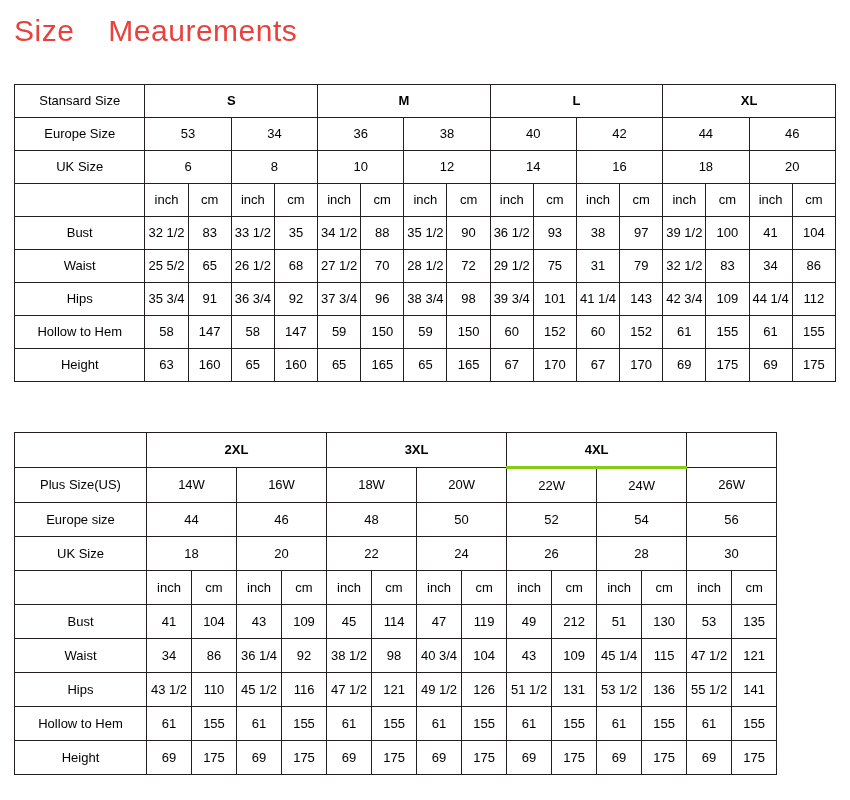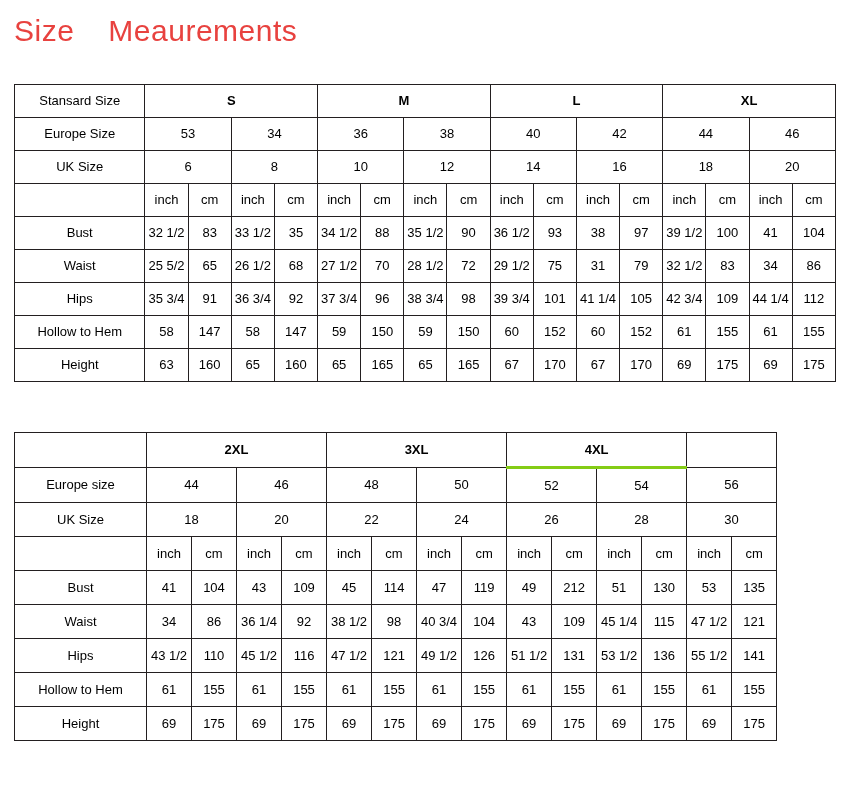--- a/index.html
+++ b/index.html
@@ -214,21 +214,21 @@
         <td class="small">91</td>
         <td class="small">36 3/4</td>
         <td class="small">92</td>
         <td class="small">37 3/4</td>
         <td class="small">96</td>
         <td class="small">38 3/4</td>
         <td class="small">98</td>
         <td class="small">39 3/4</td>
         <td class="small">101</td>
         <td class="small">41 1/4</td>
-        <td class="small">105</td>
+        <td class="small">143</td>
         <td class="small">42 3/4</td>
         <td class="small">109</td>
         <td class="small">44 1/4</td>
         <td class="small">112</td>
       </tr>
 
       <tr>
         <td class="rowlabel">Hollow to Hem</td>
         <td class="small">58</td>
         <td class="small">147</td>
@@ -290,20 +290,30 @@
     </colgroup>
     <tbody>
       <tr class="grp-row">
         <td class="nb"></td>
         <td class="nb grp" colspan="4" style="border-bottom:1px solid #231f20;margin-top:44px;">2XL</td>
         <td class="nb grp" colspan="4" style="border-bottom:1px solid #231f20;">3XL</td>
         <td class="nb grp" colspan="4" style="border-bottom:3px solid #84cc16;">4XL</td>
         <td class="nb" colspan="2"></td>
       </tr>
 
+      <tr>
+        <td class="bold rowlabel">Plus Size(US)</td>
+        <td colspan="2">14W</td>
+        <td colspan="2">16W</td>
+        <td colspan="2">18W</td>
+        <td colspan="2">20W</td>
+        <td colspan="2">22W</td>
+        <td colspan="2">24W</td>
+        <td colspan="2">26W</td>
+      </tr>
 
       <tr>
         <td class="rowlabel">Europe size</td>
         <td colspan="2">44</td>
         <td colspan="2">46</td>
         <td colspan="2">48</td>
         <td colspan="2">50</td>
         <td colspan="2">52</td>
         <td colspan="2">54</td>
         <td colspan="2">56</td>

